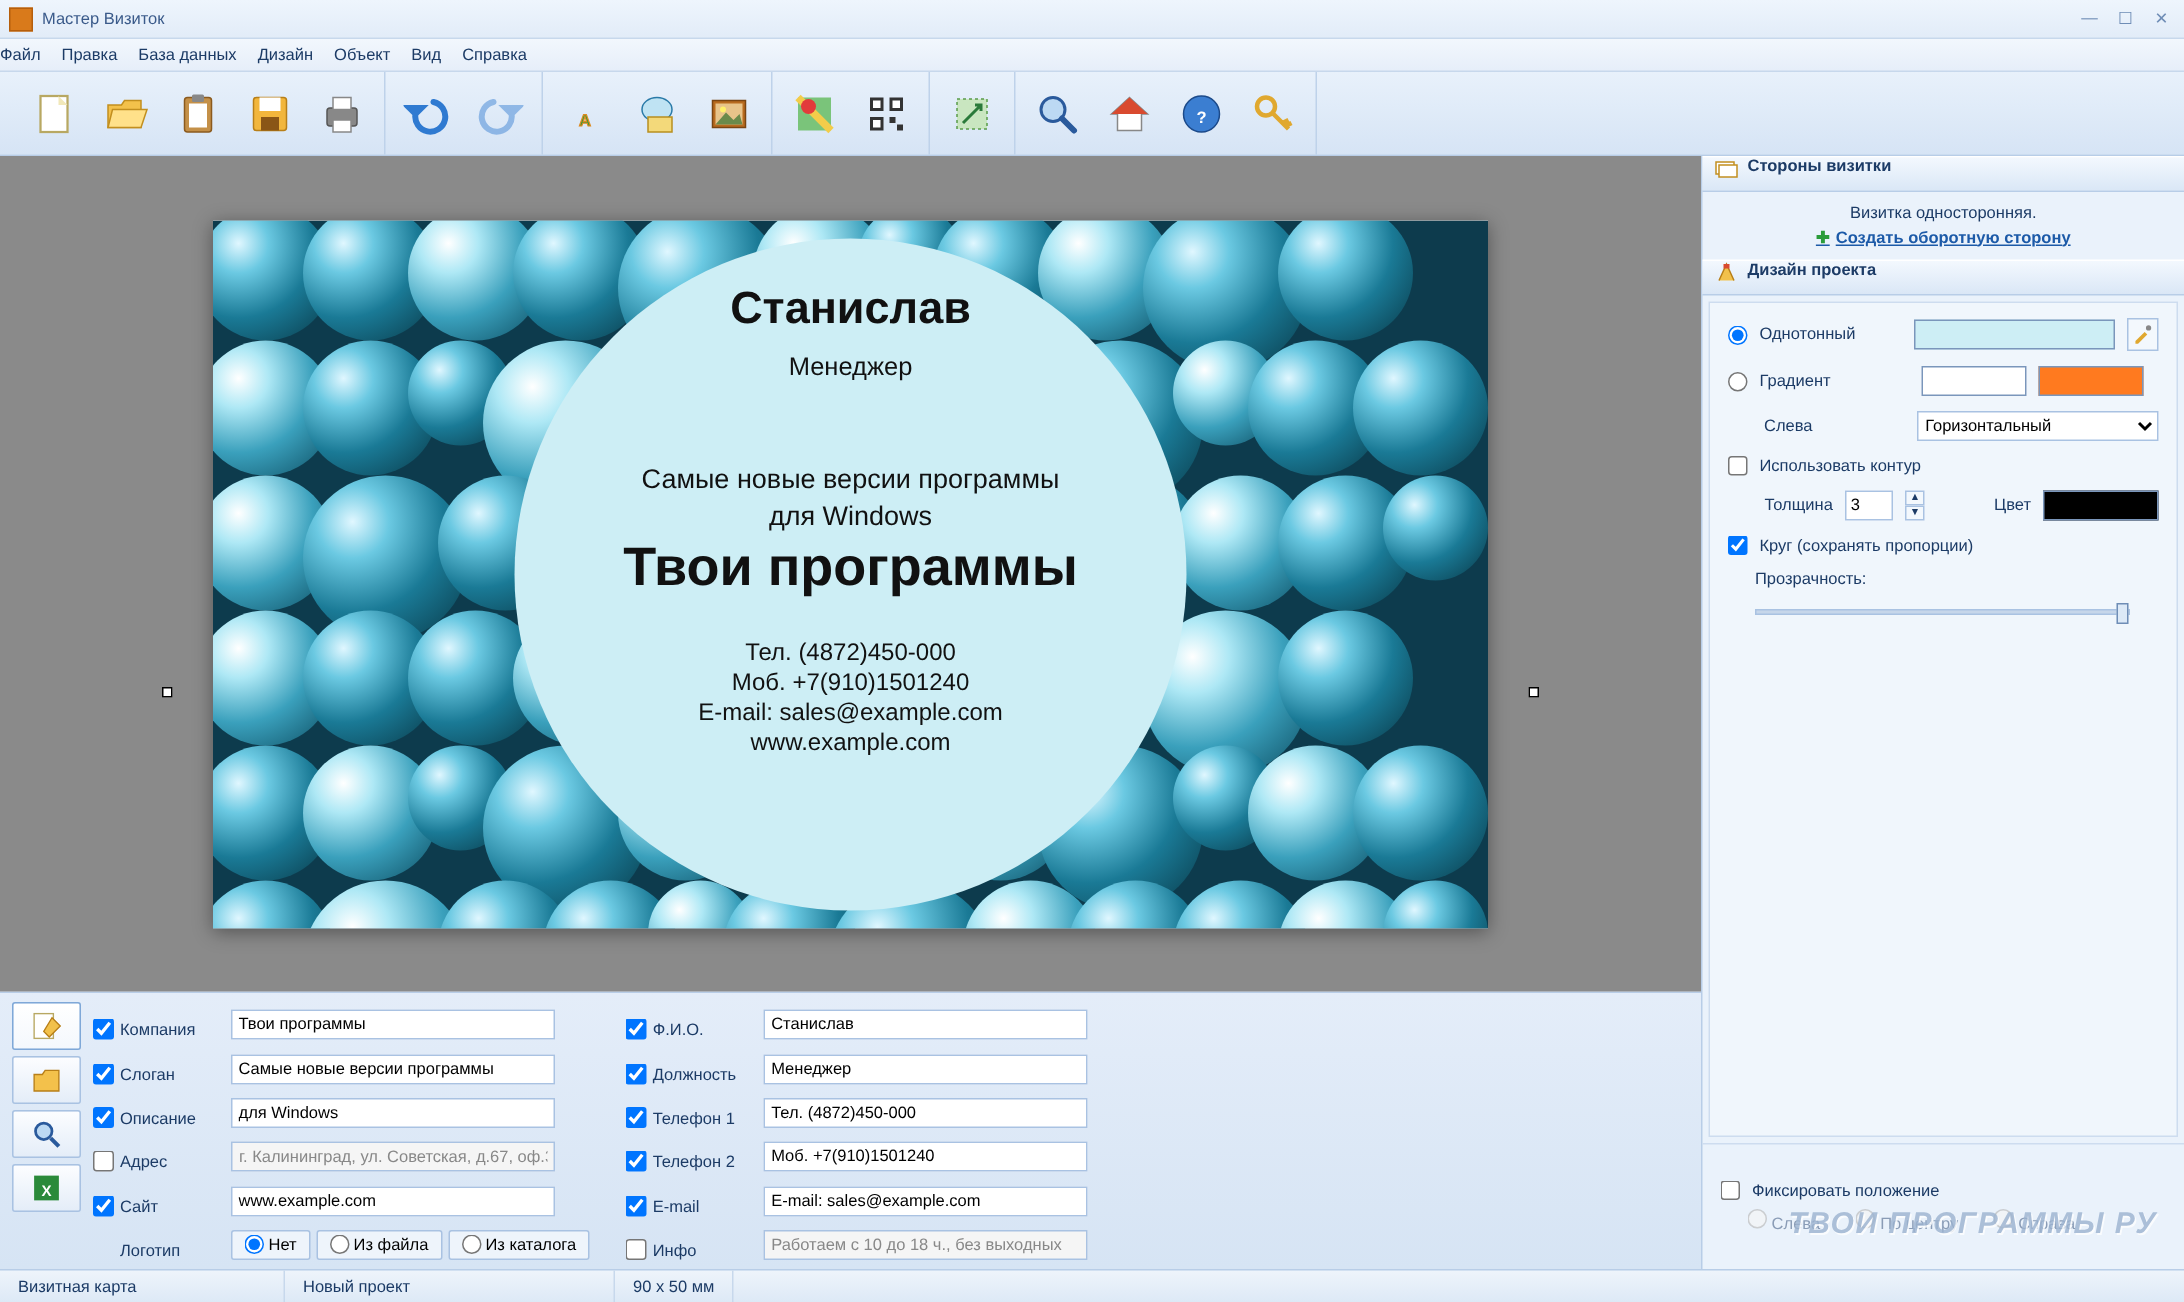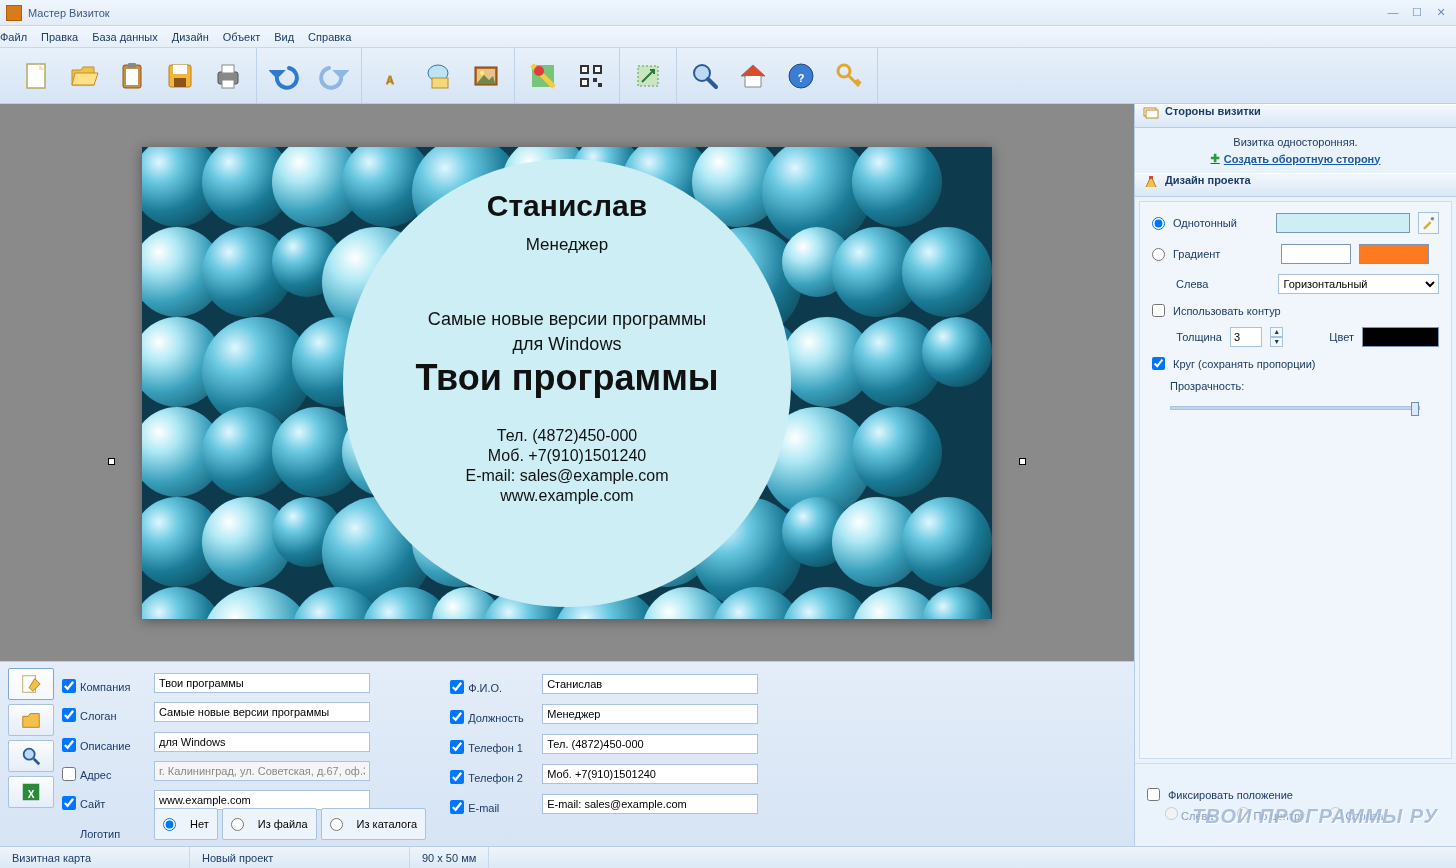--- a/index.html
+++ b/index.html
@@ -53,21 +53,21 @@
 .side-tab svg { width: 22px; height: 22px; }
 .form-cols { display: flex; gap: 24px; flex: 1; padding-top: 4px; }
 .fcol { display: flex; flex-direction: column; gap: 8px; }
 .frow { display: flex; align-items: flex-end; height: 22px; }
 .frow .cb { width: 14px; height: 14px; margin-right: 4px; }
 .frow .lbl { width: 74px; color: #1c3b66; }
 .fcol.c2 .frow .lbl { width: 74px; }
 .frow input[type=text] { height: 20px; width: 216px; border: 1px solid #a9c2e2; background: #fff; padding: 0 4px; font-size: 11px; }
 .frow input[type=text]:disabled { color: #888; background: #f5f5f5; }
 .frow .radios { display: flex; align-items: center; gap: 4px; }
-.frow .radios label { display: flex; align-items: center; gap: 14px; border: 1px solid #a9c2e2; background: #eef4fb; padding: 2px 8px; border-radius: 2px; height: 32px; }
+.frow .radios label { display: flex; align-items: center; gap: 3px; border: 1px solid #a9c2e2; background: #eef4fb; padding: 2px 8px; border-radius: 2px; height: 20px; }
 
 
 .right-panel { width: 322px; background: #eaf2fb; border-left: 1px solid #b8cde7; display: flex; flex-direction: column; }
 .sect-head { height: 24px; background: linear-gradient(#f3f8fe, #dae7f6); border-bottom: 1px solid #b8cde7; border-top: 1px solid #fff; display: flex; padding: 0 8px; color: #1c3b66; font-weight: bold; gap: 6px; }
 .sect-head svg { width: 16px; height: 16px; }
 .sides-body { padding: 8px; text-align: center; color: #1c3b66; }
 .sides-body .link { color: #1c5aa8; text-decoration: underline; font-weight: bold; cursor: pointer; display: inline-flex; align-items: center; gap: 4px; margin-top: 4px; }
 .design-tabs { display: flex; border-bottom: 1px solid #b8cde7; background: #eaf2fb; padding-left: 4px; }
 .dtab { padding: 4px 10px; border: 1px solid #b8cde7; border-bottom: none; margin-right: 2px; background: #eef4fb; color: #1c3b66; cursor: pointer; border-radius: 3px 3px 0 0; position: relative; top: 1px; }
 .dtab.active { background: linear-gradient(#fff4cf, #ffe189); border-color: #e0b84f; }
@@ -430,20 +430,25 @@
           <div class="frow">
               <input type="checkbox" class="cb" checked="" style="">
               <span class="lbl">Телефон 2</span>
               <input type="text" value="Моб. +7(910)1501240" style="">
             </div>
           <div class="frow">
               <input type="checkbox" class="cb" checked="" style="">
               <span class="lbl">E-mail</span>
               <input type="text" value="E-mail: sales@example.com" style="">
             </div>
+          <div class="frow">
+              <input type="checkbox" class="cb" style="">
+              <span class="lbl">Инфо</span>
+              <input type="text" disabled="" value="Работаем с 10 до 18 ч., без выходных" style="">
+            </div>
         </div>
       </div>
     </div>
   </div>
 
   <div class="right-panel">
     <div class="sect-head">
       <svg viewBox="0 0 16 16">
           <rect x="1" y="3" width="12" height="8" fill="#fff" stroke="#c28f1f"></rect>
           <rect x="3" y="5" width="12" height="8" fill="#fff" stroke="#c28f1f"></rect>

